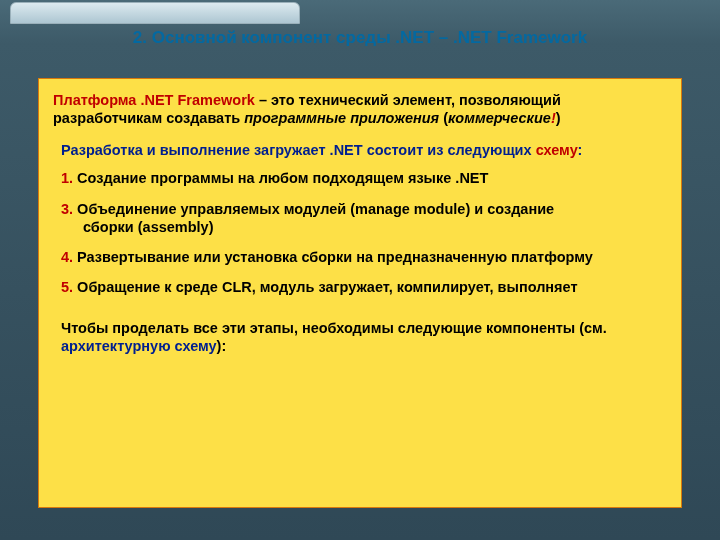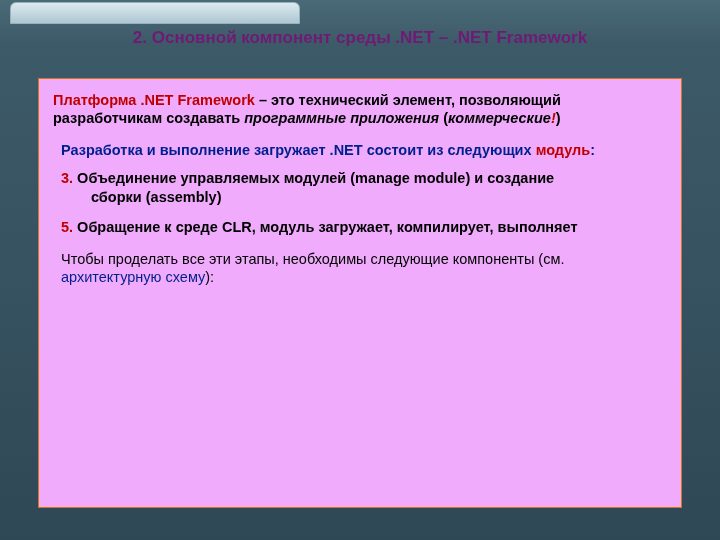--- a/index.html
+++ b/index.html
@@ -20,75 +20,81 @@
     background: linear-gradient(180deg, #dceaf0 0%, #adc6d2 100%);
     border-radius: 6px 6px 0 0;
     border: 1px solid #9ab0ba;
   }
   .title-bar {
     position: absolute;
     top: 28px;
     left: 0;
     width: 720px;
     text-align: center;
-    color: #701a75;
+    color: #0369a1;
     font-weight: bold;
     font-size: 17px;
   }
   .panel {
     position: absolute;
     left: 38px;
     top: 78px;
     width: 644px;
     height: 430px;
-    background: #f0abfc;
+    background: #fde047;
     border: 1.5px solid #d8780c;
     padding: 12px 14px 10px 14px;
     font-size: 14.5px;
     line-height: 1.25;
     color: #000;
   }
   .intro { margin-bottom: 14px; font-weight: bold; }
   .intro .red { color: #c00000; }
   .intro .norm { font-style: normal; }
   .intro .ital { font-style: italic; }
   .intro .bang { color: #c00000; font-style: italic; }
   .subhead { color: #001f8f; font-weight: bold; margin: 4px 0 10px 8px; }
   .subhead .accent { color: #c00000; }
   .step { margin: 0 0 12px 8px; font-weight: bold; }
   .step .num { color: #c00000; font-weight: bold; }
   .step .txt { color: #000; }
-  .step .indent { margin-left: 30px; display: block; }
-  .foot { margin: 14px 0 0 8px; font-weight: normal; }
+  .step .indent { margin-left: 22px; display: block; }
+  .foot { margin: 23px 0 0 8px; font-weight: bold; }
   .foot .link { color: #001f8f; }
 </style>
 </head>
 <body>
 
 <div class="top-tab"></div>
 
 <div class="title-bar">2. Основной компонент среды .NET – .NET Framework</div>
 
 <div class="panel">
 
   <div class="intro">
     <span class="red norm">Платформа .NET Framework</span><span class="norm"> – это технический элемент, позволяющий разработчикам создавать </span><span class="ital">программные приложения</span><span class="norm"> (</span><span class="ital">коммерческие</span><span class="bang">!</span><span class="norm">)</span>
   </div>
 
   <div class="subhead">
-    <span>Разработка и выполнение загружает .NET состоит из следующих </span><span class="accent">модуль</span><span>:</span>
+    <span>Разработка и выполнение загружает .NET состоит из следующих </span><span class="accent">схему</span><span>:</span>
   </div>
 
+  <div class="step">
+    <span class="num">1.</span><span class="txt"> Создание программы на любом подходящем языке .NET</span>
+  </div>
 
 
   <div class="step">
     <span class="num">3.</span><span class="txt"> Объединение управляемых модулей (manage module) и создание</span>
     <span class="txt indent">сборки (assembly)</span>
   </div>
 
+  <div class="step">
+    <span class="num">4.</span><span class="txt"> Развертывание или установка сборки на предназначенную платформу</span>
+  </div>
 
   <div class="step">
     <span class="num">5.</span><span class="txt"> Обращение к среде CLR, модуль загружает, компилирует, выполняет</span>
   </div>
 
   <div class="foot">
     <span>Чтобы проделать все эти этапы, необходимы следующие компоненты (см. </span><span class="link">архитектурную схему</span><span>):</span>
   </div>
 
 </div>

